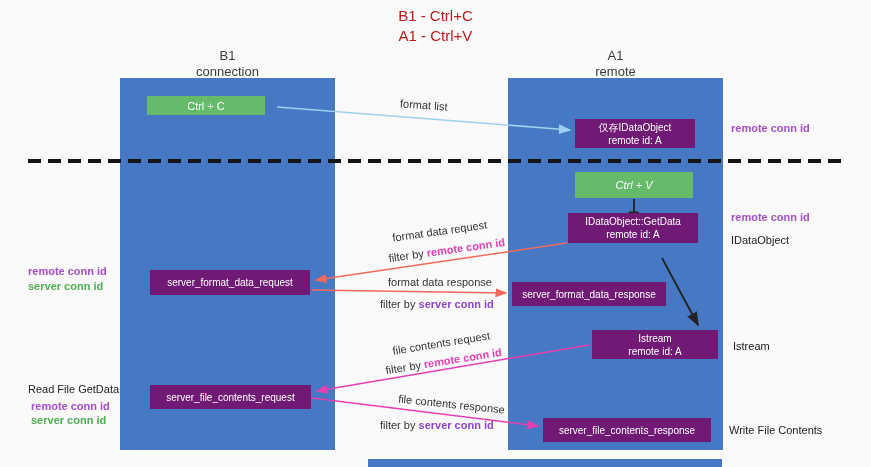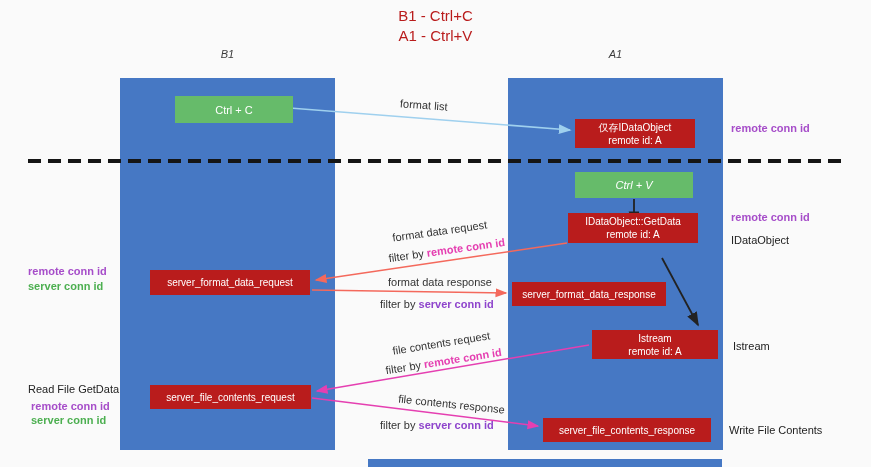--- a/index.html
+++ b/index.html
@@ -6,27 +6,27 @@
   html, body { background: #f7f7f7; }
   body { font-family: "Liberation Sans", sans-serif; }
   .canvas {
     position: relative; width: 871px; height: 467px;
     background: #fafafa; overflow: hidden;
   }
   .lifeline { position: absolute; background: #4678c4; }
   .overlay { position: absolute; left: 0; top: 0; pointer-events: none; }
   .title { position: absolute; left: 0; right: 0; top: 6px; text-align: center;
            font-size: 15px; color: #b91c1c; line-height: 1.3; }
-  .col-header { position: absolute; text-align: center; font-size: 11px;
-                color: #3c3c3c; line-height: 1.25; font-style: italic; }
+  .col-header { position: absolute; text-align: center; font-size: 13px;
+                color: #3c3c3c; line-height: 1.25; }
   .box { position: absolute; display: flex; flex-direction: column;
          align-items: center; justify-content: center; color: #fff;
          text-align: center; white-space: nowrap; }
   .green-box { background: #66bb6a; font-size: 11px; }
-  .orange-box { background: #b91c1c; font-size: 10px; line-height: 1.3; }
+  .orange-box { background: #701a75; font-size: 10px; line-height: 1.3; }
   .lbl { position: absolute; font-size: 11px; color: #333; white-space: nowrap; }
   .ann { position: absolute; font-size: 11px; white-space: nowrap; color: #222; }
   .purple { color: #a64dc9; font-weight: 700; }
   .grn { color: #4caf50; font-weight: 700; }
   .mag { color: #e53fb1; font-weight: 700; }
   .vio { color: #8e44cc; font-weight: 700; }
   .bottom-strip { position: absolute; background: #4678c4; }
 </style>
 </head>
 <body>
@@ -62,26 +62,28 @@
     <line x1="28" y1="161" x2="845" y2="161" stroke="#151515" stroke-width="4" stroke-dasharray="13 7"></line>
   </svg>
 
   <div class="title">
     <div>B1 - Ctrl+C</div>
     <div>A1 - Ctrl+V</div>
   </div>
 
   <div class="col-header" style="left:120px; top:48px; width:215px;">
     <div>B1</div>
+    <div>connection</div>
   </div>
   <div class="col-header" style="left:508px; top:48px; width:215px;">
     <div>A1</div>
+    <div>remote</div>
   </div>
 
-  <div class="box green-box" style="left:175px; top:96px; width:118px; height:27px;">
+  <div class="box green-box" style="left:147px; top:96px; width:118px; height:19px;">
     <div>Ctrl + C</div>
   </div>
 
   <div class="box orange-box" style="left:575px; top:119px; width:120px; height:29px;">
     <div>仅存IDataObject</div>
     <div>remote id: A</div>
   </div>
 
   <div class="box green-box" style="left:575px; top:172px; width:118px; height:26px;font-style:italic;">
     <div>Ctrl + V</div>

